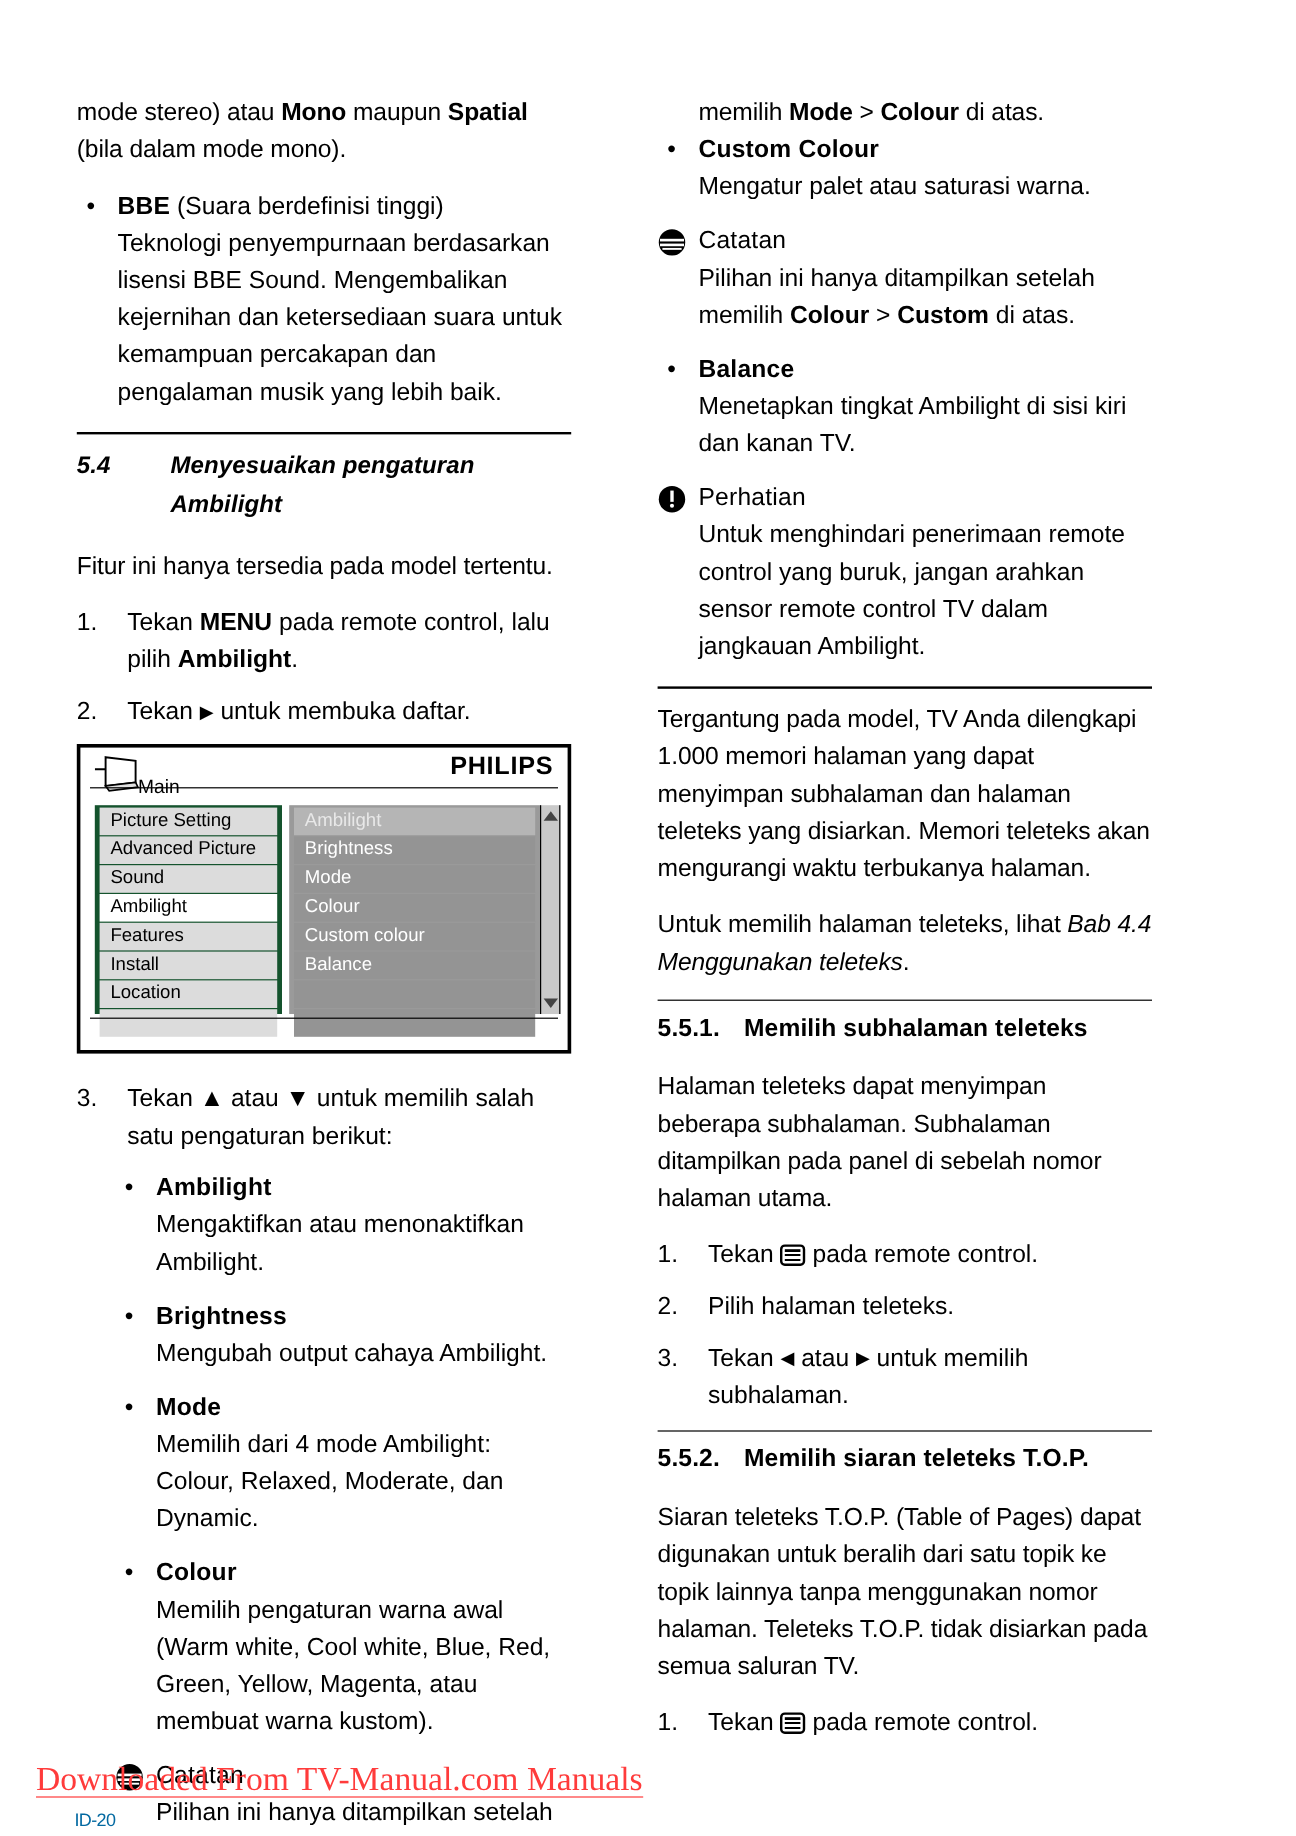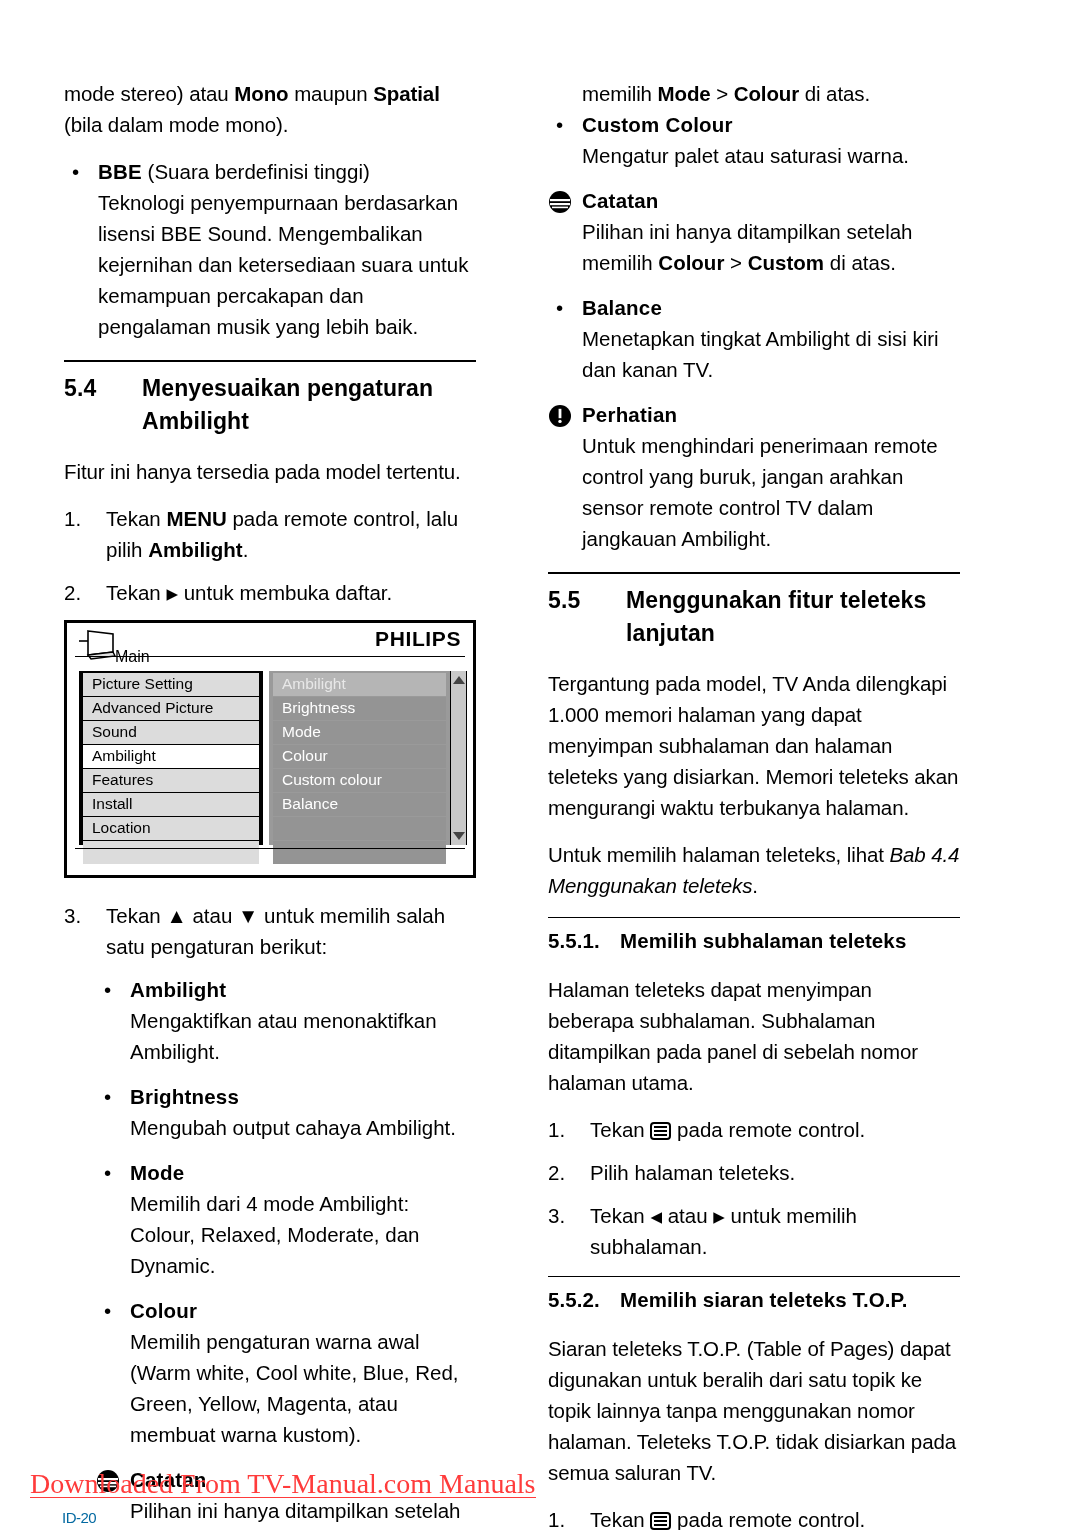--- a/index.html
+++ b/index.html
@@ -77,37 +77,38 @@
   .indent-bullets { padding-left: 32px; }
 
   
   .noteblock { position: relative; padding-left: 34px; margin: 0 0 14px 0; }
   .noteblock .note-ico {
     position: absolute;
     left: 0;
     top: 5px;
   }
   .note-title {
-    font-weight: bold;
+    font-weight: normal;
     font-size: 20.5px;
     line-height: 31px;
     letter-spacing: 0.2px;
   }
   .note-body { font-size: 20.5px; line-height: 31px; }
 
   
   .rule { border-top: 2.2px solid #000; margin: 18px 0 10px 0; }
   .rule-thin { border-top: 1.6px solid #000; margin: 14px 0 8px 0; }
   .h2 {
     display: flex;
     font-weight: bold;
-    font-size: 23px;
+    font-size: 20px;
     line-height: 33px;
     margin: 0 0 18px 0;
     letter-spacing: 0.1px;
+    font-style: italic;
   }
   .h2 .h2num { width: 78px; flex: 0 0 78px; }
   .h2 .h2txt { flex: 1; }
   .h3 {
     font-weight: bold;
     font-size: 20.5px;
     line-height: 30px;
     margin: 0 0 18px 0;
     letter-spacing: 0.1px;
   }
@@ -176,22 +177,22 @@
   }
   .osd-body {
     position: absolute;
     left: 12px;
     right: 6px;
     top: 48px;
     bottom: 30px;
     display: flex;
   }
   .osd-leftcol {
-    width: 184px;
-    background: #000000;
+    width: 156px;
+    background: #14532d;
     padding: 2px 0 0 0;
   }
   .osd-rightwrap {
     flex: 1;
     display: flex;
     margin-left: 6px;
   }
   .osd-rightcol {
     flex: 1;
     background: #9a9a9a;
@@ -434,24 +435,20 @@
       <svg class="note-ico" width="24" height="24" viewBox="0 0 24 24">
         <circle cx="12" cy="12" r="11" fill="#000"></circle>
         <rect x="10.6" y="4.8" width="2.8" height="9.4" fill="#fff"></rect>
         <circle cx="12" cy="17.4" r="1.7" fill="#fff"></circle>
       </svg>
       <div class="note-title">Perhatian</div>
       <div class="note-body">Untuk menghindari penerimaan remote control yang buruk, jangan arahkan sensor remote control TV dalam jangkauan Ambilight.</div>
     </div>
 
     <div class="rule"></div>
-    <div class="h2">
-      <span class="h2num">5.5</span>
-      <span class="h2txt">Menggunakan fitur teleteks lanjutan</span>
-    </div>
 
     <p class="para">Tergantung pada model, TV Anda dilengkapi 1.000 memori halaman yang dapat menyimpan subhalaman dan halaman teleteks yang disiarkan. Memori teleteks akan mengurangi waktu terbukanya halaman.</p>
 
     <p class="para"><span>Untuk memilih halaman teleteks, lihat </span><i>Bab 4.4 Menggunakan teleteks</i><span>.</span></p>
 
     <div class="rule-thin"></div>
     <div class="h3"><span class="h3num">5.5.1.</span><span>Memilih subhalaman teleteks</span></div>
 
     <p class="para">Halaman teleteks dapat menyimpan beberapa subhalaman. Subhalaman ditampilkan pada panel di sebelah nomor halaman utama.</p>
 

